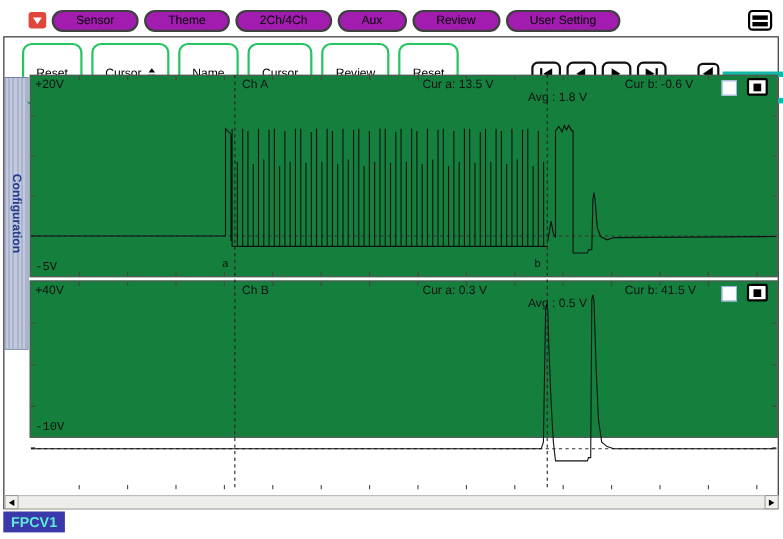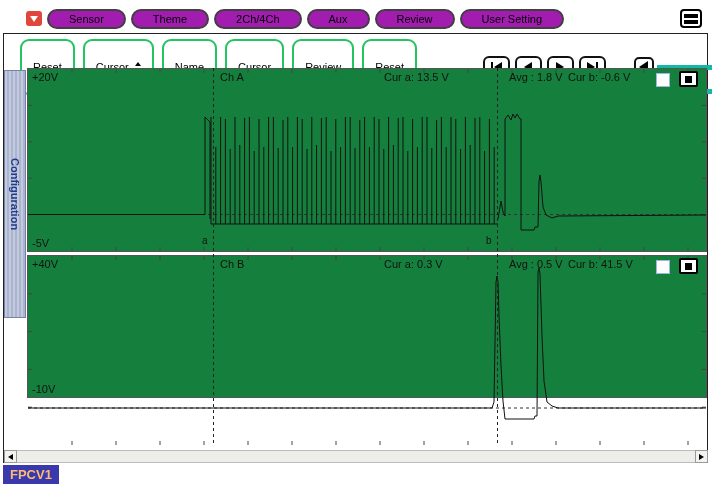--- a/index.html
+++ b/index.html
@@ -56,45 +56,45 @@
               display:flex;align-items:center;justify-content:center;}
   .config-tab span{writing-mode:vertical-rl;font-size:11px;font-weight:bold;color:#223b8c;white-space:nowrap;}
 
   
   .channel{position:absolute;left:27px;width:680px;border:1px solid #555;box-sizing:border-box;background:#15803d;}
   #chA{top:68px;height:184px;}
   #chB{top:255px;height:143px;}
   .channel svg{position:absolute;left:0;top:0;}
   .lbl{position:absolute;font-size:11px;color:#111;white-space:nowrap;}
   .v-top{left:4px;top:2px;}
-  .v-bottom{left:4px;bottom:2px;}
+  .v-bottom{left:4px;bottom:2px;font-family:Liberation Mono, monospace;}
   .ch-name{left:192px;top:2px;}
   .cur-a{left:356px;top:2px;}
-  .avg{left:452px;top:2px;margin-left:29px;}
+  .avg{left:452px;top:14px;}
   .cur-b{left:528px;top:2px;margin-left:12px;}
   .chk{position:absolute;right:36px;top:4px;width:12px;height:12px;border:1px solid #9cb6e0;background:#fdfdff;}
   .blackbox{position:absolute;right:8px;top:2px;width:19px;height:16px;border:2px solid #000;border-radius:2px;
             background:#fff;display:flex;align-items:center;justify-content:center;box-sizing:border-box;}
   .blackbox i{display:block;width:7px;height:7px;background:#000;}
 
   
   #svgCur{position:absolute;left:27px;top:68px;pointer-events:none;}
   .cursor-lab{position:absolute;font-size:10px;color:#111;}
   .lab-a{left:202px;top:235px;}
   .lab-b{left:486px;top:235px;}
 
   
   .scrollbar{position:absolute;left:4px;top:450px;width:704px;height:13px;display:flex;align-items:stretch;}
   .sbtn{width:13px;background:#f2f2ee;border:1px solid #999;display:flex;align-items:center;justify-content:center;box-sizing:border-box;}
   .sbtn .tl{width:0;height:0;border-top:3px solid transparent;border-bottom:3px solid transparent;border-right:5px solid #000;}
   .sbtn .tr{width:0;height:0;border-top:3px solid transparent;border-bottom:3px solid transparent;border-left:5px solid #000;}
   .strack{flex:1;background:#ededea;border-top:1px solid #bbb;border-bottom:1px solid #bbb;}
 
   
-  .status-badge{position:absolute;left:3px;top:465px;background:#3939ac;color:#fdba74;
+  .status-badge{position:absolute;left:3px;top:465px;background:#3939ac;color:#5eead4;
                 font-size:13px;font-weight:bold;padding:2px 7px;}
 </style>
 </head>
 <body>
 
 <div class="root">
 
   <div class="header">
     <span class="app-icon">
         <span class="tri"></span>

